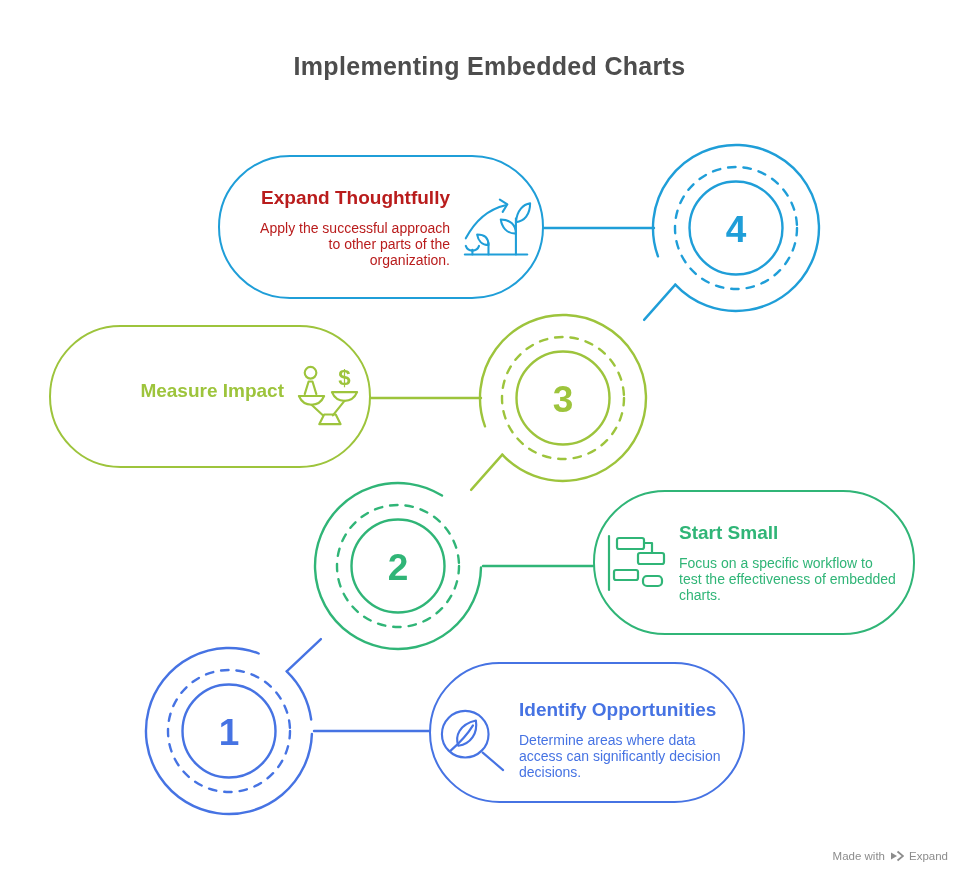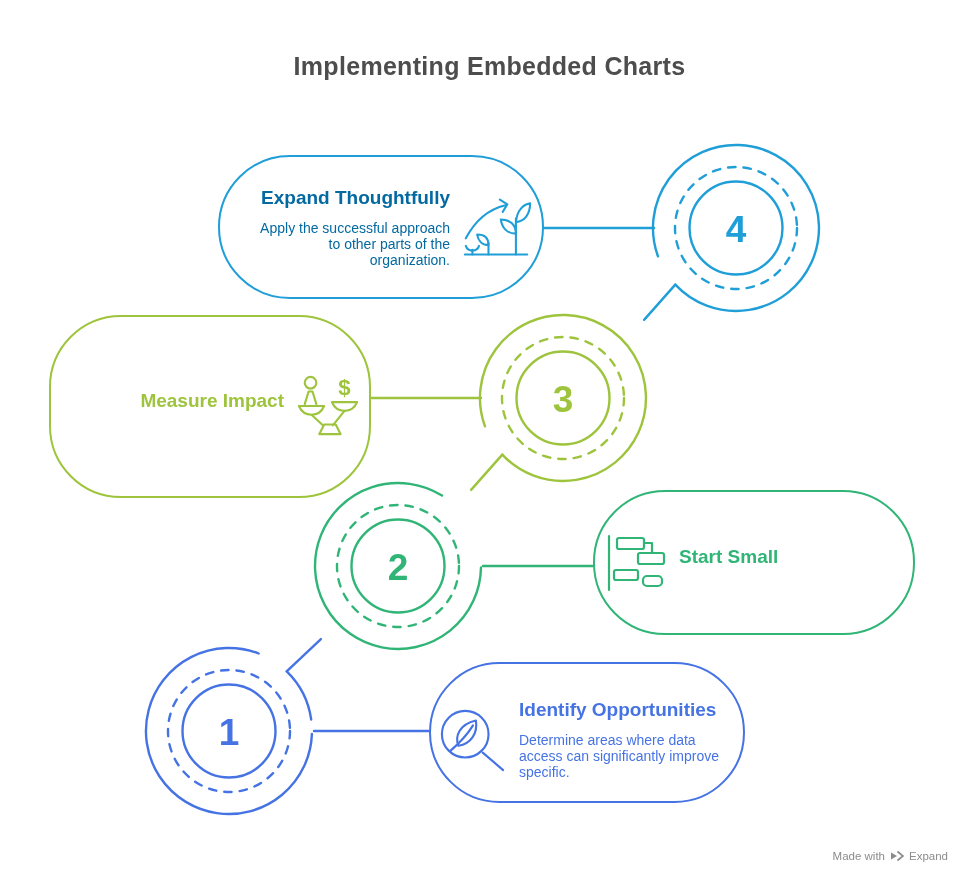--- a/index.html
+++ b/index.html
@@ -72,21 +72,21 @@
       <path d="M311.9 733.9 A83 83 0 1 1 258.7 653.5"></path>
       <path d="M286.7 671.3 A83 83 0 0 1 311.2 719.5"></path>
       <path d="M286.7 671.3 L320.9 639.1"></path>
       <circle cx="229" cy="731" r="61" stroke-dasharray="7.5 8"></circle>
       <circle cx="229" cy="731" r="46.5"></circle>
       <path d="M314 731 H429"></path>
       <text class="step-num" x="229" y="732" stroke="none" fill="#4673e3">1</text>
     </g>
   </svg>
 
-  <div class="card icon-right" style="left: 218px; top: 155px; width: 326px; height: 144px; padding: 0px 10px 0px 22px; border-color: rgb(31, 158, 216); color: #0369a1;">
+  <div class="card icon-right" style="left: 218px; top: 155px; width: 326px; height: 144px; padding: 0px 10px 0px 22px; border-color: rgb(31, 158, 216); color: #b91c1c;">
     <div class="card-text" style="width:205px;">
       <div class="card-title">Expand Thoughtfully</div>
       <div class="card-desc">Apply the successful approach to other parts of the organization.</div>
     </div>
     <svg class="card-icon" width="70" height="68" viewBox="0 0 74 68">
       <g fill="none" stroke-width="2.2" stroke-linecap="round" stroke-linejoin="round" stroke="#1f9ed8">
         <path d="M3 63 H69"></path>
         <path d="M57 63 V25"></path>
         <path d="M57 29 C58 16 65 10 72 9 C72 21 66 28 57 29 Z"></path>
         <path d="M57 41 C47 41 42 34 41 26 C51 26 57 32 57 41 Z"></path>
@@ -94,21 +94,21 @@
         <path d="M28 53 C21 53 17 48 16 42 C24 42 28 46 28 53 Z"></path>
         <path d="M11 63 V58"></path>
         <path d="M11 59 C8 59 5 57 4 54"></path>
         <path d="M11 59 C14 59 17 57 18 54"></path>
         <path d="M4 46 C14 27 29 15 46 11"></path>
         <path d="M40 5 L48 10 L43 18"></path>
       </g>
     </svg>
   </div>
 
-  <div class="card icon-right" style="left: 49px; top: 315px; width: 322px; height: 183px; padding: 0px 9px 0px 22px; border-color: rgb(157, 196, 60); color: rgb(157, 196, 60);">
+  <div class="card icon-right" style="left: 49px; top: 325px; width: 322px; height: 143px; padding: 0px 9px 0px 22px; border-color: rgb(157, 196, 60); color: rgb(157, 196, 60);">
     <div class="card-text" style="width:205px;">
       <div class="card-title">Measure Impact</div>
     </div>
     <svg class="card-icon" width="64" height="68" viewBox="0 0 66 68">
       <g fill="none" stroke-width="2.2" stroke-linecap="round" stroke-linejoin="round" stroke="#9dc43c">
         <circle cx="15" cy="9" r="6"></circle>
         <path d="M9 31 L13 18 H17 L21 31"></path>
         <path d="M3 33 H29 C26 40 21 42 16 42 C11 42 6 40 3 33 Z"></path>
         <path d="M37 29 H63 C60 36 55 38 50 38 C45 38 40 36 37 29 Z"></path>
         <path d="M16 42 L28 53 M50 38 L38 53"></path>
@@ -124,35 +124,36 @@
         <path d="M4 4 V58"></path>
         <rect x="12" y="6" width="27" height="11" rx="2"></rect>
         <path d="M39 11 H47 V21"></path>
         <rect x="33" y="21" width="26" height="11" rx="2"></rect>
         <rect x="9" y="38" width="24" height="10" rx="2"></rect>
         <rect x="38" y="44" width="19" height="10" rx="4"></rect>
       </g>
     </svg>
     <div class="card-text" style="width:218px;">
       <div class="card-title">Start Small</div>
+      <div class="card-desc">Focus on a specific workflow to test the effectiveness of embedded charts.</div>
     </div>
   </div>
 
   <div class="card icon-left" style="left: 429px; top: 662px; width: 316px; height: 141px; padding: 13px 12px 0px 8px; border-color: rgb(70, 115, 227); color: rgb(70, 115, 227);">
     <svg class="card-icon" width="68" height="68" viewBox="0 0 70 70">
       <g fill="none" stroke-width="2.2" stroke-linecap="round" stroke-linejoin="round" stroke="#4673e3">
         <circle cx="27" cy="30" r="24"></circle>
         <path d="M45 49 L66 67"></path>
         <path d="M38 16 C40 29 33 40 20 42 C16 32 21 20 38 16 Z"></path>
         <path d="M12 47 C20 40 29 31 35 21"></path>
       </g>
     </svg>
     <div class="card-text" style="width:220px;">
       <div class="card-title">Identify Opportunities</div>
-      <div class="card-desc">Determine areas where data access can significantly improve specific.</div>
+      <div class="card-desc">Determine areas where data access can significantly decision decisions.</div>
     </div>
   </div>
 
   <div class="footer" style="color: rgb(140, 140, 140);">
     <span>Made with</span>
     <svg width="14" height="12" viewBox="0 0 14 12">
       <path d="M1 2.5 L7 6 L1 9.5 Z" fill="#8c8c8c"></path>
       <path d="M7.5 1.5 L13 6 L7.5 10.5" fill="none" stroke-width="1.8" stroke="#8c8c8c"></path>
     </svg>
     <span>Expand</span>

